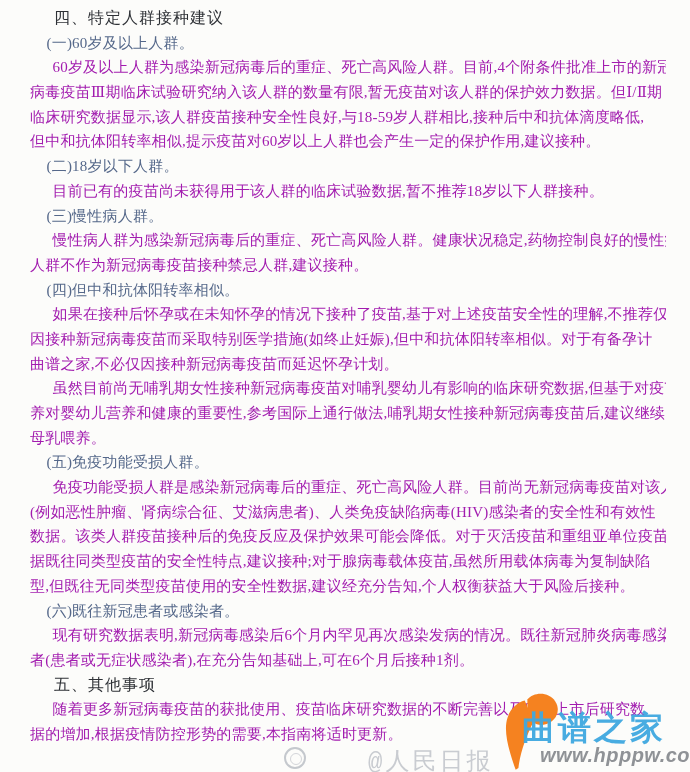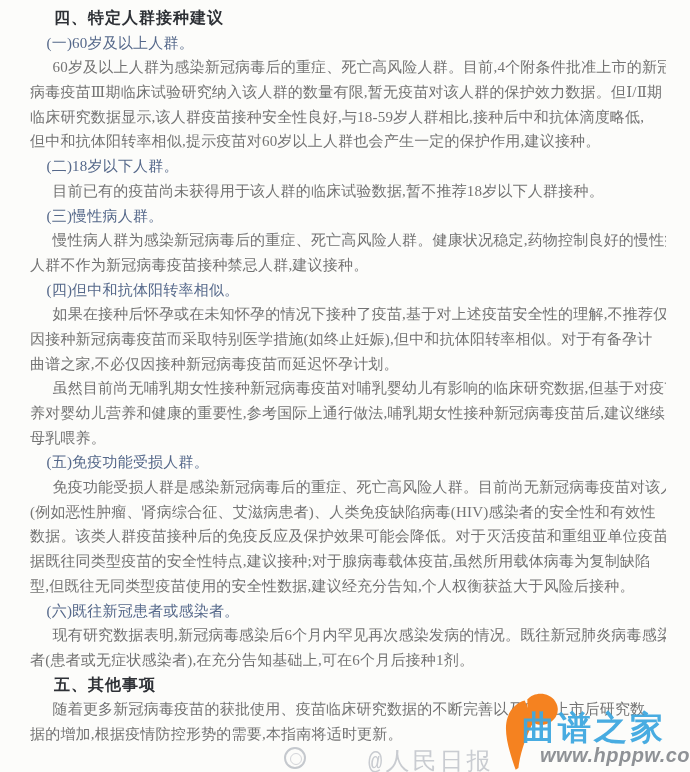--- a/index.html
+++ b/index.html
@@ -12,26 +12,26 @@
   }
   .doc{
     position:absolute;left:30px;top:6px;width:636px;
   }
   .line{
     font-size:15px;
     line-height:24.7px;
     height:24.7px;
     white-space:nowrap;
     overflow:hidden;
-    color:#737373;
+    color:#a21caf;
     letter-spacing:0.2px;
   }
   .line.heading{
     color:#2e3136;
-    font-weight:bold;
+    font-weight:normal;
     font-size:16px;
     font-family:"Liberation Sans","DejaVu Sans",sans-serif;
     text-indent:24px;
     letter-spacing:1px;
   }
   .line.sub{
     text-indent:1.1em;
     color:#55688a;
   }
   .line.first{

